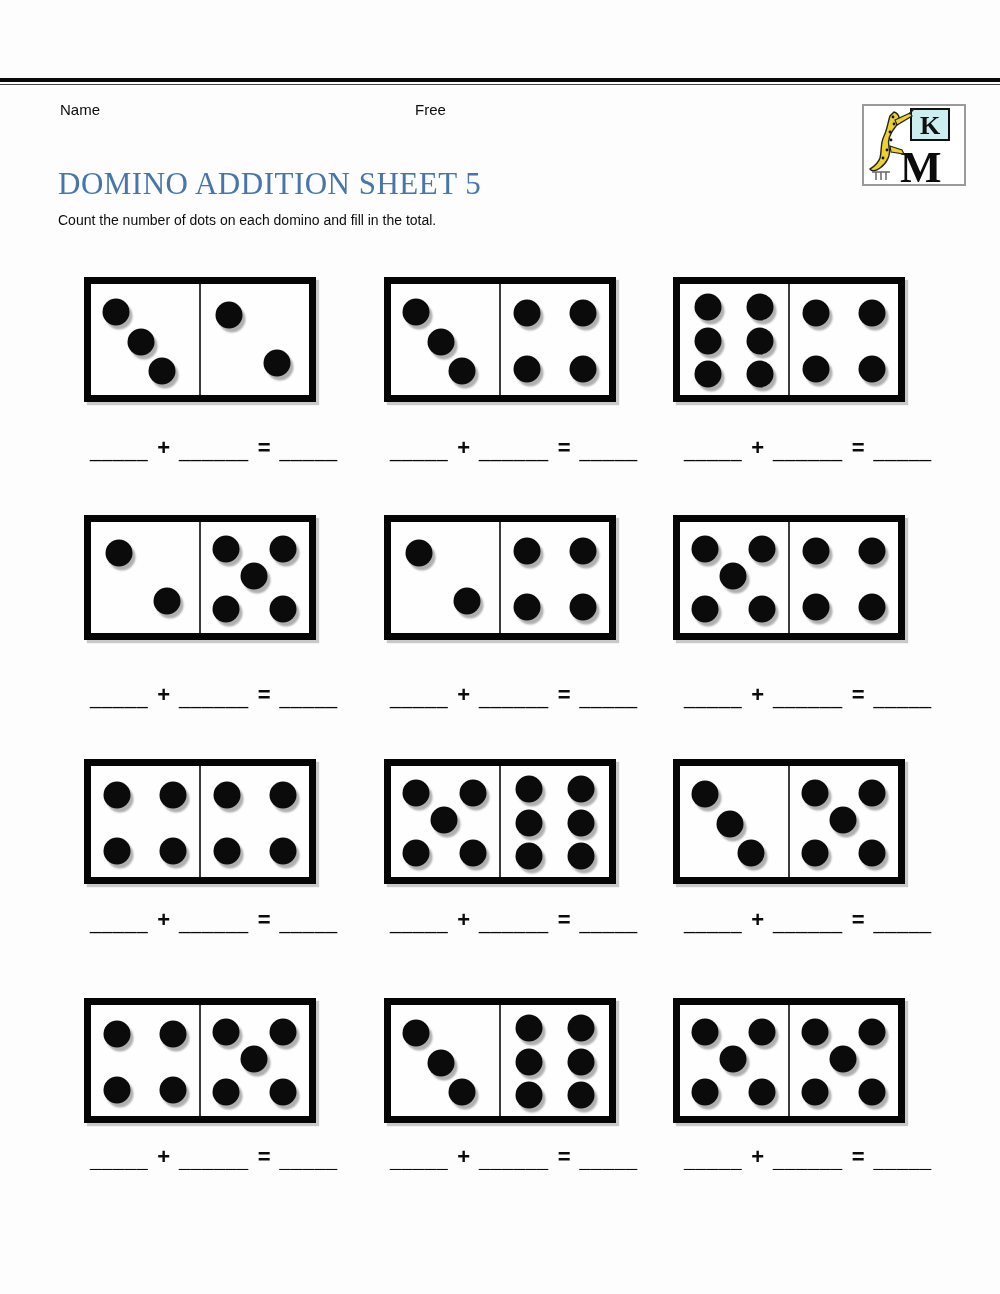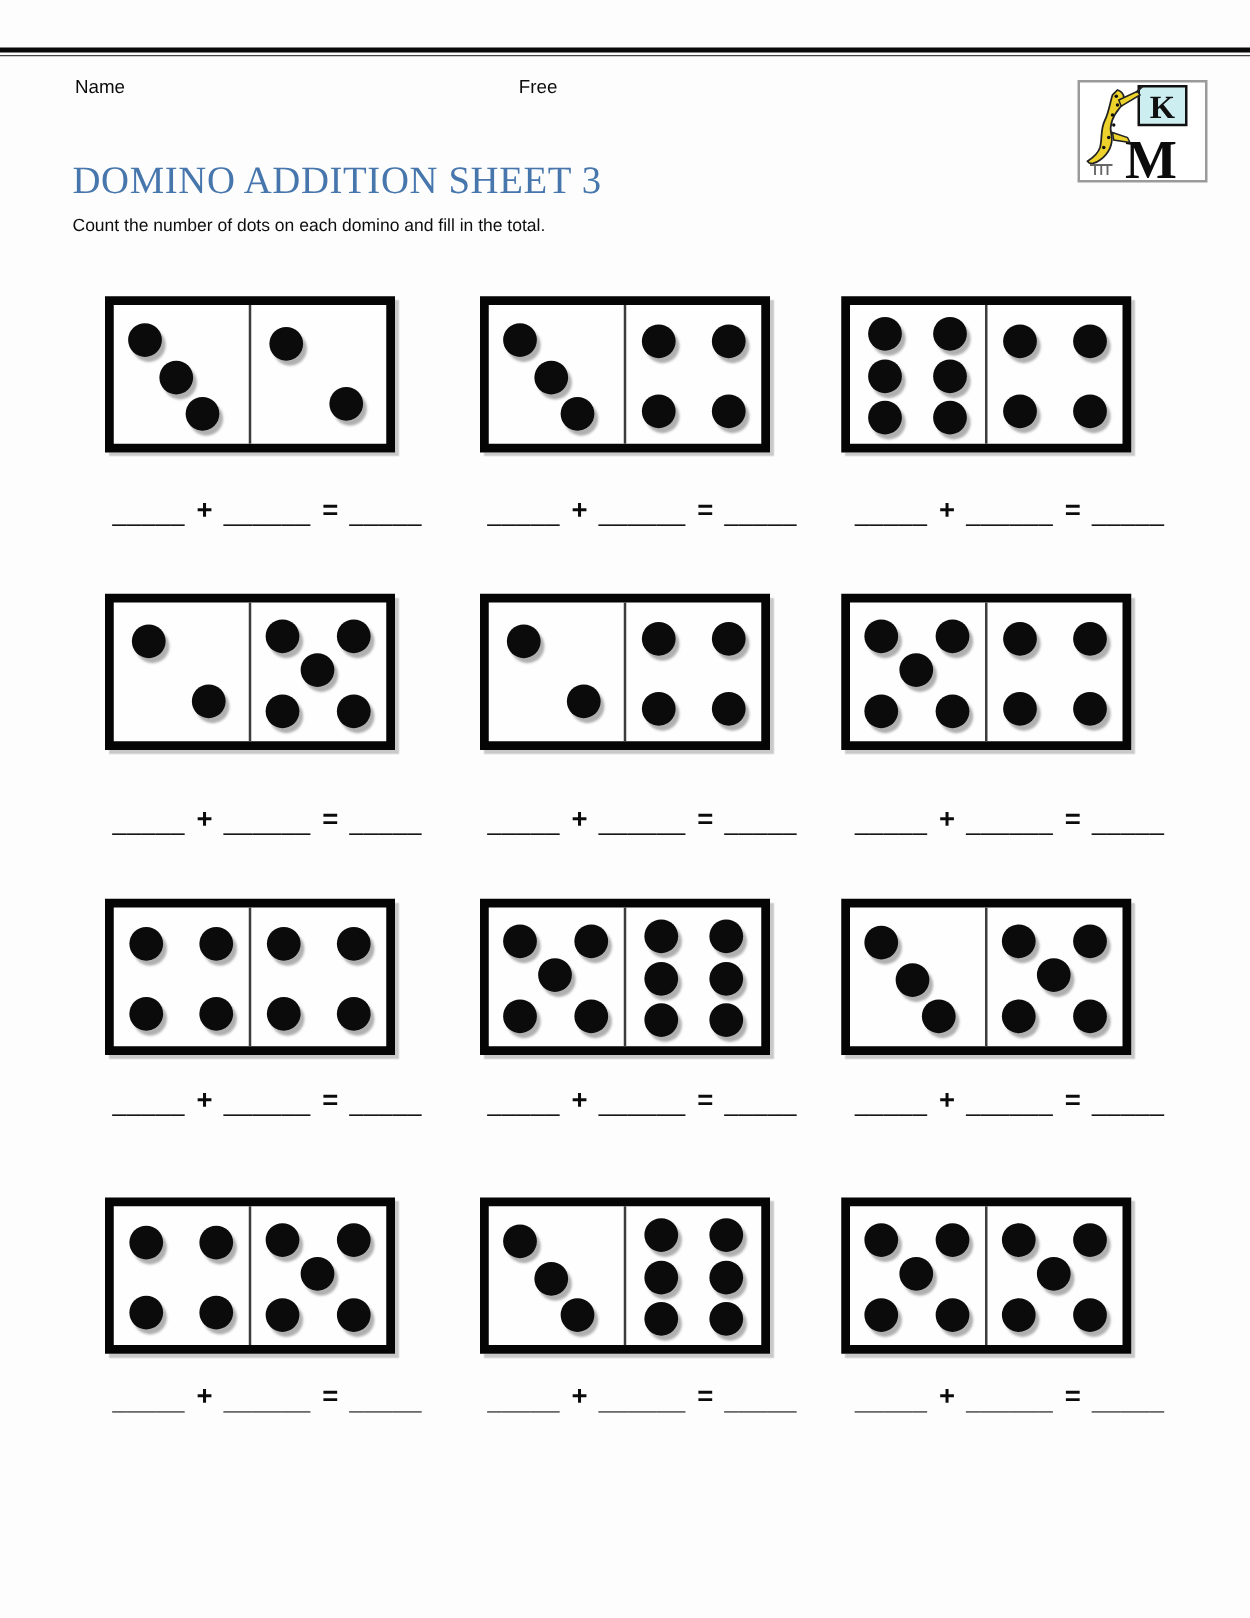--- a/index.html
+++ b/index.html
@@ -3,21 +3,21 @@
 <meta charset="utf-8">
 <style>
   html,body{margin:0;padding:0;}
   body{
     width:1000px;height:1294px;
     background:#fcfdfc;
     font-family:"Liberation Sans", sans-serif;
     position:relative;
     color:#111;
   }
-  .page{position:relative;width:1000px;height:1130px;overflow:hidden;}
+  .page{position:relative;width:1000px;height:1130px;overflow:hidden;margin-top:40px;}
 
   .rule-thick{position:absolute;left:0;top:38px;width:1000px;height:4px;background:#0a0a0a;}
   .rule-thin{position:absolute;left:0;top:44px;width:1000px;height:1px;background:#444;}
 
   .name-label{position:absolute;left:60px;top:61px;font-size:15px;color:#0c0c0c;}
   .date-label{position:absolute;left:415px;top:61px;font-size:15px;color:#0c0c0c;}
 
   .corner-logo{
     position:absolute;left:862px;top:64px;width:104px;height:82px;
     background:#fff;border:2px solid #9a9a9a;box-sizing:border-box;
@@ -106,21 +106,21 @@
         <circle cx="23" cy="44" r="1.4" fill="#111"></circle>
         <circle cx="19" cy="52" r="1.4" fill="#111"></circle>
         <line x1="12" y1="66" x2="12" y2="74" stroke="#666" stroke-width="1.5"></line>
         <line x1="17" y1="66" x2="17" y2="74" stroke="#666" stroke-width="1.5"></line>
         <line x1="22" y1="66" x2="22" y2="74" stroke="#666" stroke-width="1.5"></line>
         <line x1="8" y1="66" x2="26" y2="66" stroke="#666" stroke-width="1.5"></line>
       </g>
     </svg>
   </div>
 
-  <div class="sheet-title">DOMINO ADDITION SHEET 3</div>
+  <div class="sheet-title">DOMINO ADDITION SHEET 5</div>
   <div class="instruction">Count the number of dots on each domino and fill in the total.</div>
 
   <div class="domino" style="left:84px;top:237px">
       <div class="half left">
         <div class="pip" style="left: 23%; top: 25%; background: rgb(11, 11, 11);"></div>
         <div class="pip" style="left: 46%; top: 52%; background: rgb(11, 11, 11);"></div>
         <div class="pip" style="left: 66%; top: 78%; background: rgb(11, 11, 11);"></div>
       </div>
       <div class="half right">
         <div class="pip" style="left: 26%; top: 28%; background: rgb(11, 11, 11);"></div>

